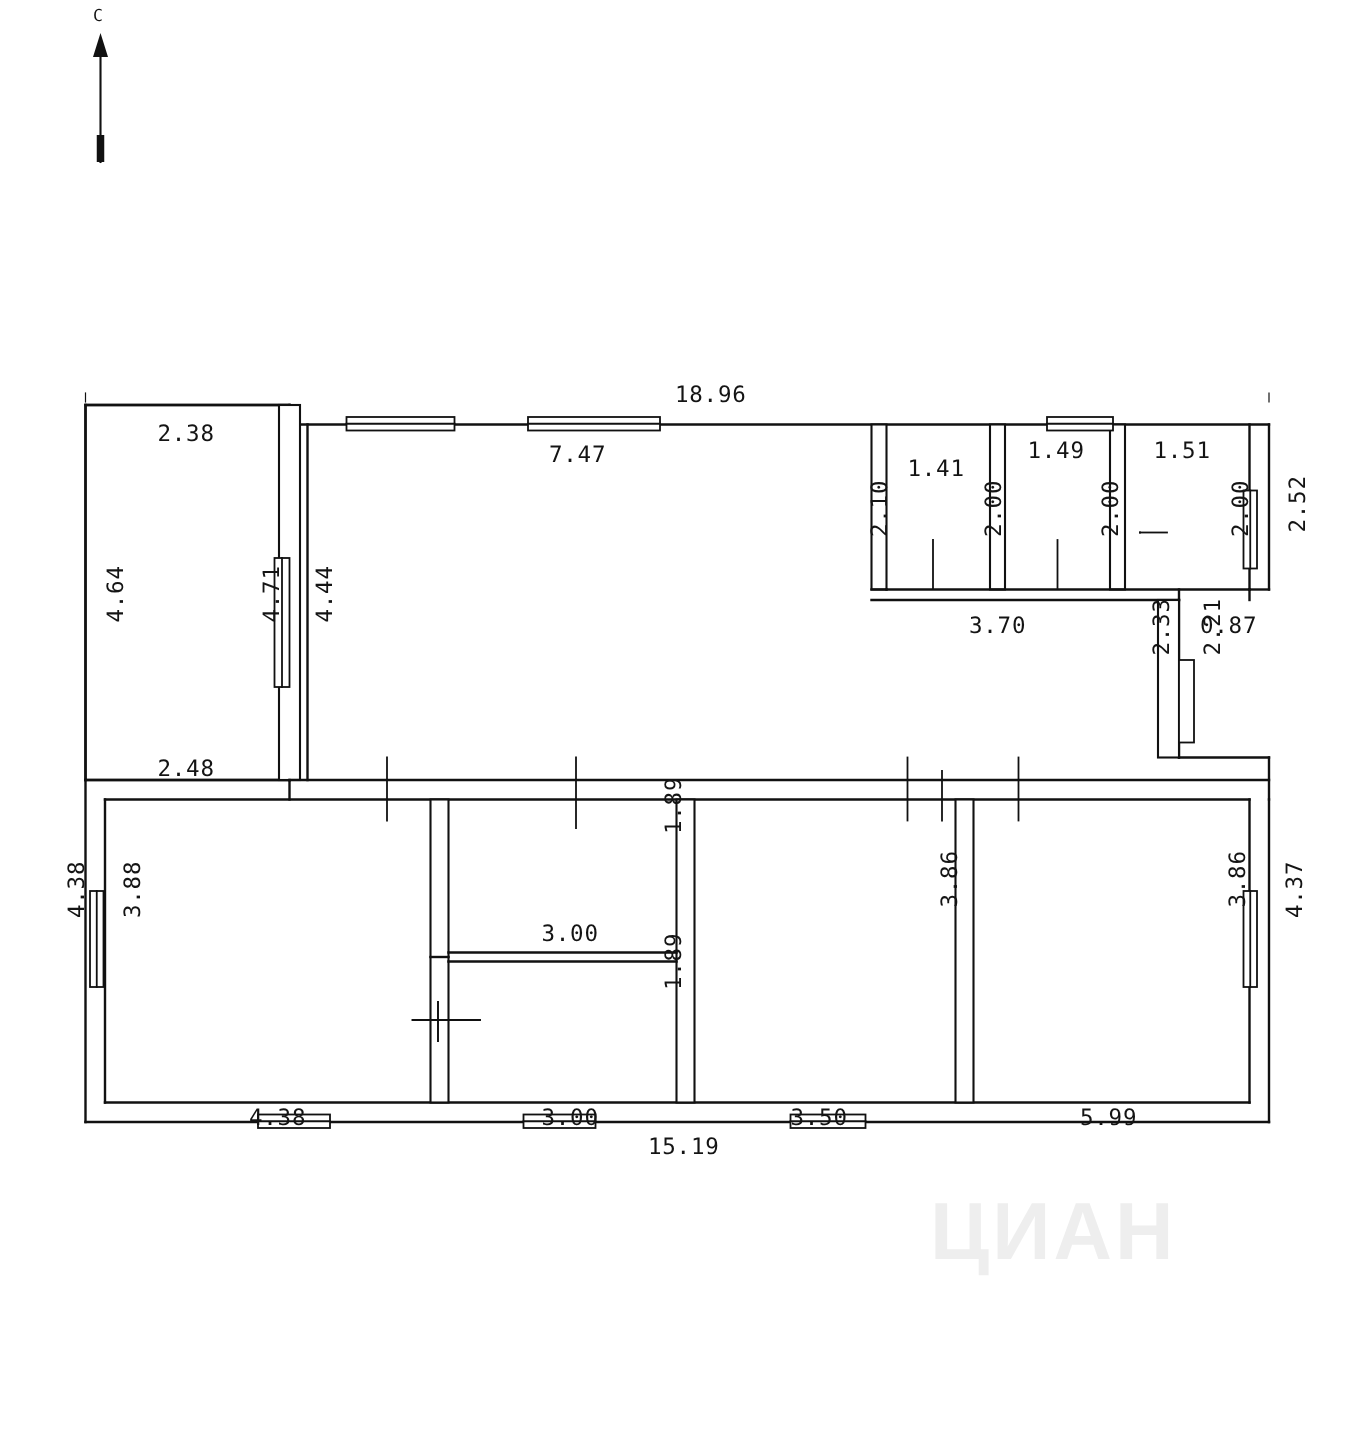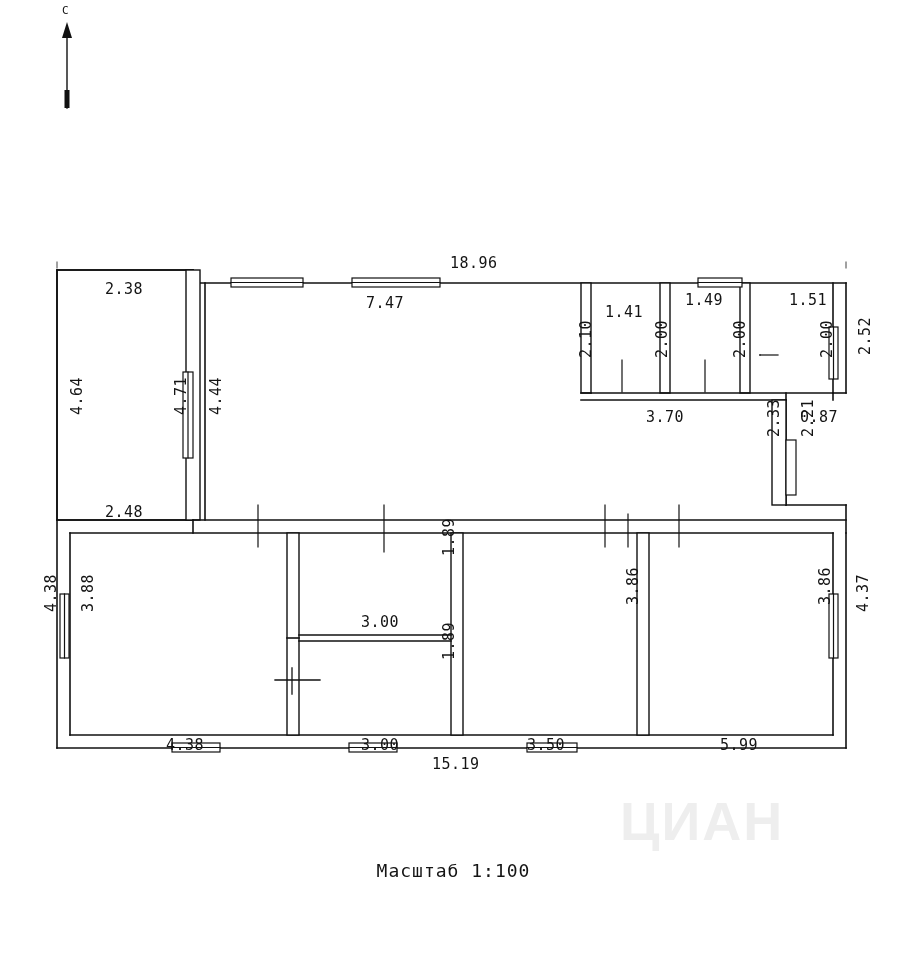--- a/index.html
+++ b/index.html
@@ -201,21 +201,21 @@
   <div class="dim" style="left:366px; top:296px;">7.47</div>
   <div class="dim" style="left:105px; top:282px;">2.38</div>
   <div class="dim" style="left:105px; top:505px;">2.48</div>
 
   <div class="dim vert" style="left:70px; top:415px;">4.64</div>
   <div class="dim vert" style="left:174px; top:415px;">4.71</div>
   <div class="dim vert" style="left:209px; top:415px;">4.44</div>
 
   <div class="dim" style="left:605px; top:293px;margin-top:12px;">1.41</div>
   <div class="dim" style="left:685px; top:293px;">1.49</div>
-  <div class="dim" style="left:769px; top:293px;margin-left:20px;">1.51</div>
+  <div class="dim" style="left:769px; top:293px;">1.51</div>
 
   <div class="dim vert" style="left:579px; top:358px;">2.10</div>
   <div class="dim vert" style="left:655px; top:358px;">2.00</div>
   <div class="dim vert" style="left:733px; top:358px;">2.00</div>
   <div class="dim vert" style="left:820px; top:358px;">2.00</div>
   <div class="dim vert" style="left:858px; top:355px;">2.52</div>
 
   <div class="dim" style="left:646px; top:410px;">3.70</div>
   <div class="dim" style="left:800px; top:410px;">0.87</div>
 
@@ -234,15 +234,14 @@
   <div class="dim" style="left:527px; top:738px;">3.50</div>
   <div class="dim vert" style="left:626px; top:605px;">3.86</div>
   <div class="dim" style="left:720px; top:738px;">5.99</div>
   <div class="dim vert" style="left:818px; top:605px;">3.86</div>
   <div class="dim vert" style="left:856px; top:612px;">4.37</div>
 
   <div class="dim" style="left:432px; top:757px;">15.19</div>
 
   <div class="watermark">ЦИАН</div>
 
-  <div class="scale-label">Масштаб 1:100</div>
 
 </div>
 
 </body></html>

